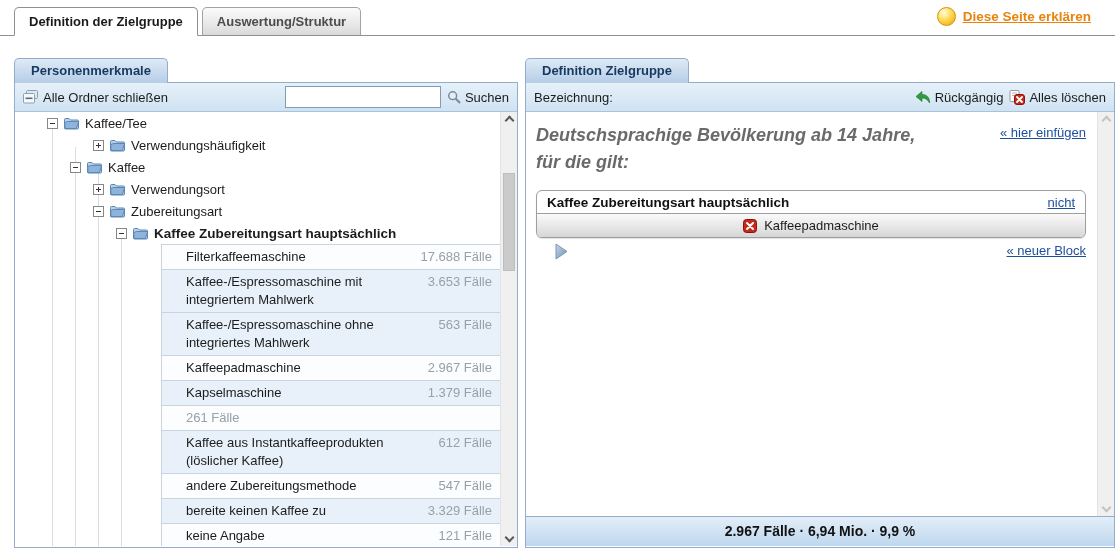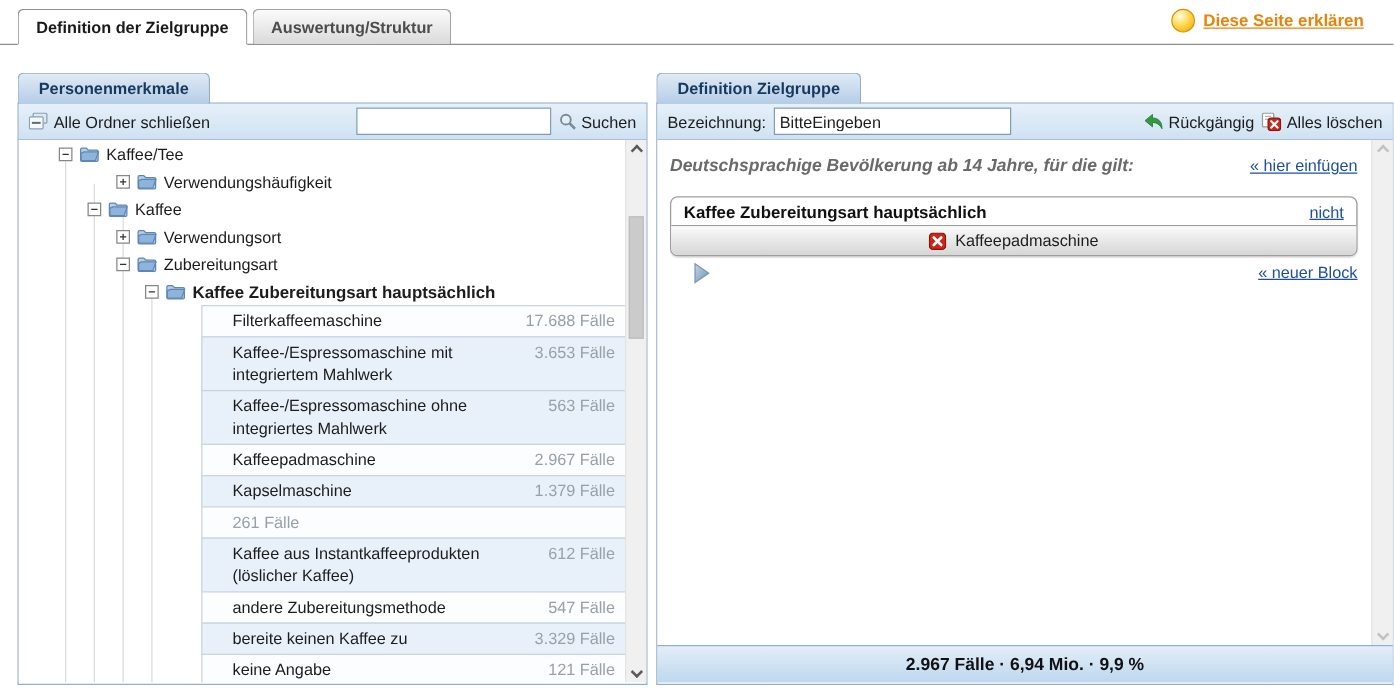--- a/index.html
+++ b/index.html
@@ -75,21 +75,21 @@
   .chev.light::before{border-color:#c2c2c2;}
   .thumb{position:absolute;left:2px;right:2px;top:61px;height:96px;background:#cccbcc;
          border:1px solid #bdbdbd;cursor:pointer;}
 
   
   .defbody{position:relative;height:404px;overflow:hidden;background:#fff;
            padding:10px 28px 0 10px;box-sizing:border-box;}
   a.bluelink{color:#1d4f9e;text-decoration:underline;cursor:pointer;white-space:nowrap;}
   .introrow{overflow:hidden;}
   .insert-here{float:right;margin-top:3px;}
-  .intro{width:392px;font-weight:bold;font-style:italic;font-size:14px;color:#6a6a6a;line-height:1.5;}
+  .intro{width:392px;font-weight:bold;font-style:italic;font-size:18px;color:#6a6a6a;line-height:1.5;}
   .block{margin-top:14px;background:#fff;border:1px solid #9e9e9e;border-radius:6px;
          box-shadow:0 1px 1px rgba(0,0,0,0.12);}
   .block-head{display:flex;justify-content:space-between;align-items:center;
               padding:4px 10px 3px;border-bottom:1px solid #9e9e9e;}
   .block-title{font-weight:bold;font-size:13.5px;color:#111;}
   .block-item{display:flex;align-items:center;justify-content:center;gap:7px;padding:4px 6px;
               background:linear-gradient(#fafafa,#d6d6d6);border-radius:0 0 5px 5px;}
   .underrow{display:flex;justify-content:space-between;align-items:flex-start;margin-top:5px;padding-left:19px;}
 
   
@@ -253,21 +253,20 @@
           </div>
         </div>
       </div>
     </section>
 
     <section class="panel right">
       <div class="panel-tab">Definition Zielgruppe</div>
       <div class="panel-box">
         <div class="panel-toolbar">
           <label>Bezeichnung:</label>
-          <input class="textbox name-input" type="text" value="BitteEingeben" style="">
           <span class="spacer"></span>
           <span class="tool">
             <svg width="16" height="13" viewBox="0 0 16 13">
               <path d="M7 0.5 L1 5.5 L7 10.5 L7 7 C10.3 7 12.8 8.6 14.6 12 C14.8 6.3 11.6 3.4 7 3.4 Z" fill="#2f9b3c" stroke="#1d7228" stroke-width="0.6"></path>
             </svg>
             <span>Rückgängig</span>
           </span>
           <span class="tool">
             <svg width="16" height="15" viewBox="0 0 16 15">
               <rect x="1" y="0.5" width="9" height="11" rx="1" fill="#fff" stroke="#9a9a9a"></rect>

